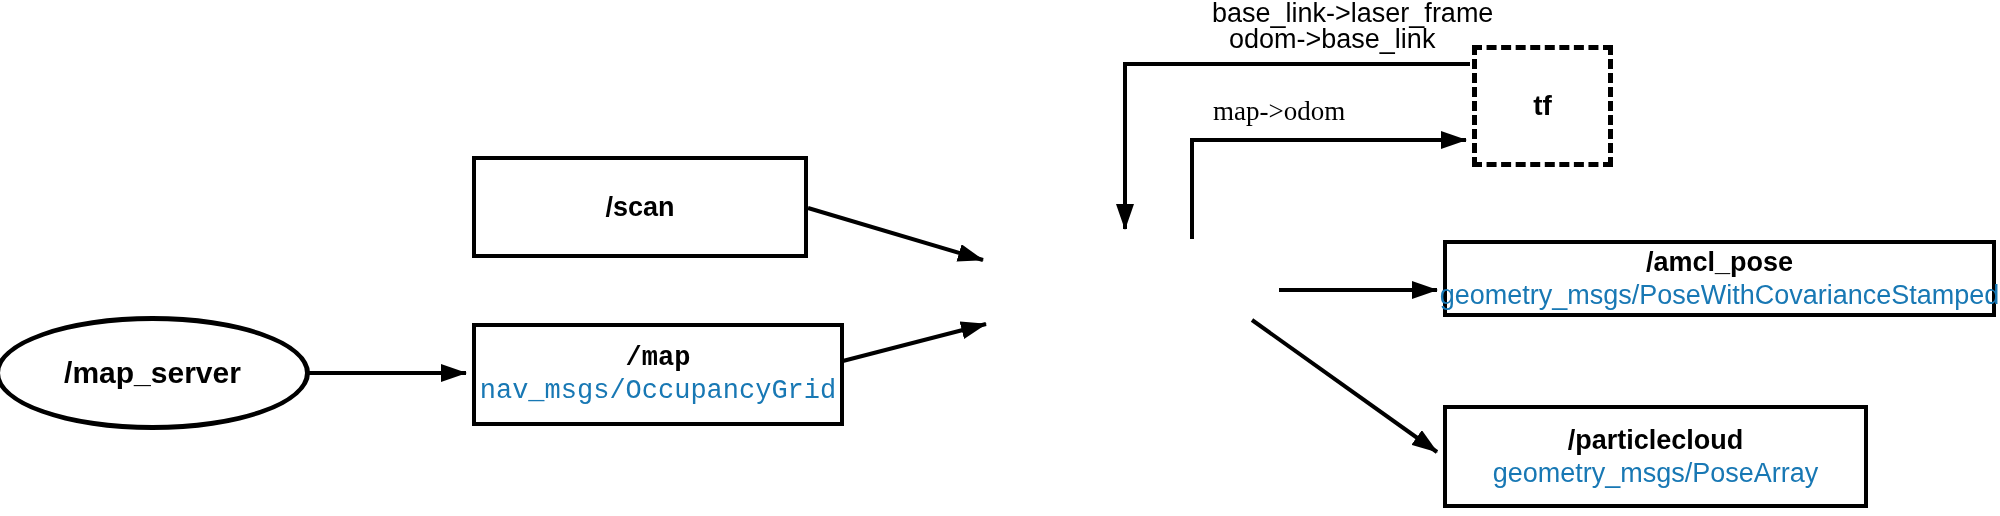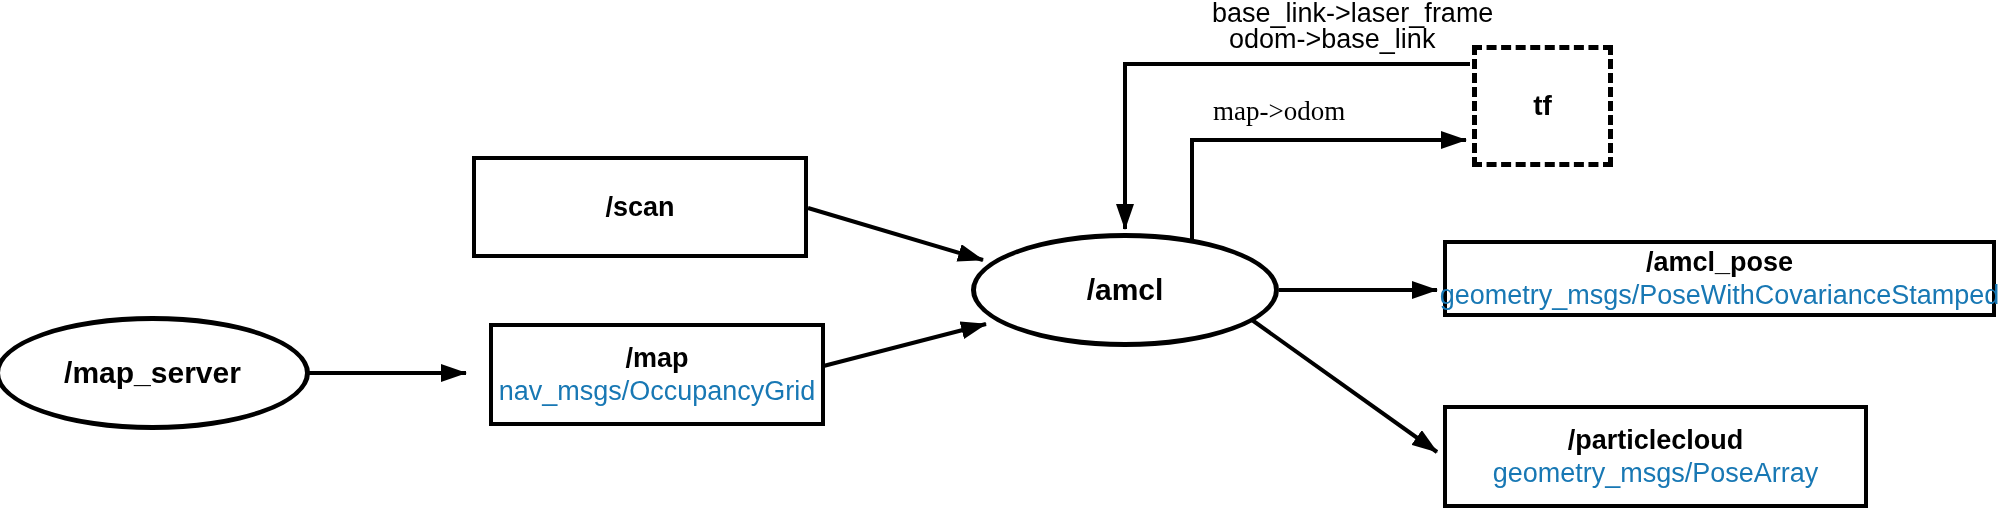--- a/index.html
+++ b/index.html
@@ -70,21 +70,21 @@
     font-size: 27px;
     line-height: 29px;
     white-space: nowrap;
     color: var(--ink);
   }
   
   .n-map-server   { left: -5px;   top: 316px; width: 315px; height: 114px; }
   .n-amcl         { left: 971px;  top: 233px; width: 308px; height: 114px; }
   .n-tf           { left: 1472px; top: 45px;  width: 141px; height: 122px; }
   .t-scan         { left: 472px;  top: 156px; width: 336px; height: 102px; }
-  .t-map          { left: 489px;  top: 323px; width: 336px; height: 103px; }
+  .t-map          { left: 472px;  top: 323px; width: 372px; height: 103px; font-family: Liberation Mono, monospace; }
   .t-amcl-pose    { left: 1443px; top: 240px; width: 553px; height: 77px;  }
   .t-particle     { left: 1443px; top: 405px; width: 425px; height: 103px; }
   .l-tf1 { left: 1212px; top: -1px; }
   .l-tf2 { left: 1212px; top: 25px; margin-left: 17px; }
   .l-map-odom { left: 1213px; top: 97px; font-family: Liberation Serif, serif; }
 </style>
 </head>
 <body>
 
 <div class="stage">
@@ -110,23 +110,20 @@
 
   <div class="node topic-box t-scan">
     <div class="topic-name">/scan</div>
   </div>
 
   <div class="node topic-box t-map">
     <div class="topic-name">/map</div>
     <div class="topic-type">nav_msgs/OccupancyGrid</div>
   </div>
 
-  <div class="node ellipse n-amcl">
-    <span class="node-label">/amcl</span>
-  </div>
 
   <div class="node dashed-box n-tf">
     <span class="tf-label">tf</span>
   </div>
 
   <div class="node topic-box t-amcl-pose">
     <div class="topic-name">/amcl_pose</div>
     <div class="topic-type">geometry_msgs/PoseWithCovarianceStamped</div>
   </div>
 

